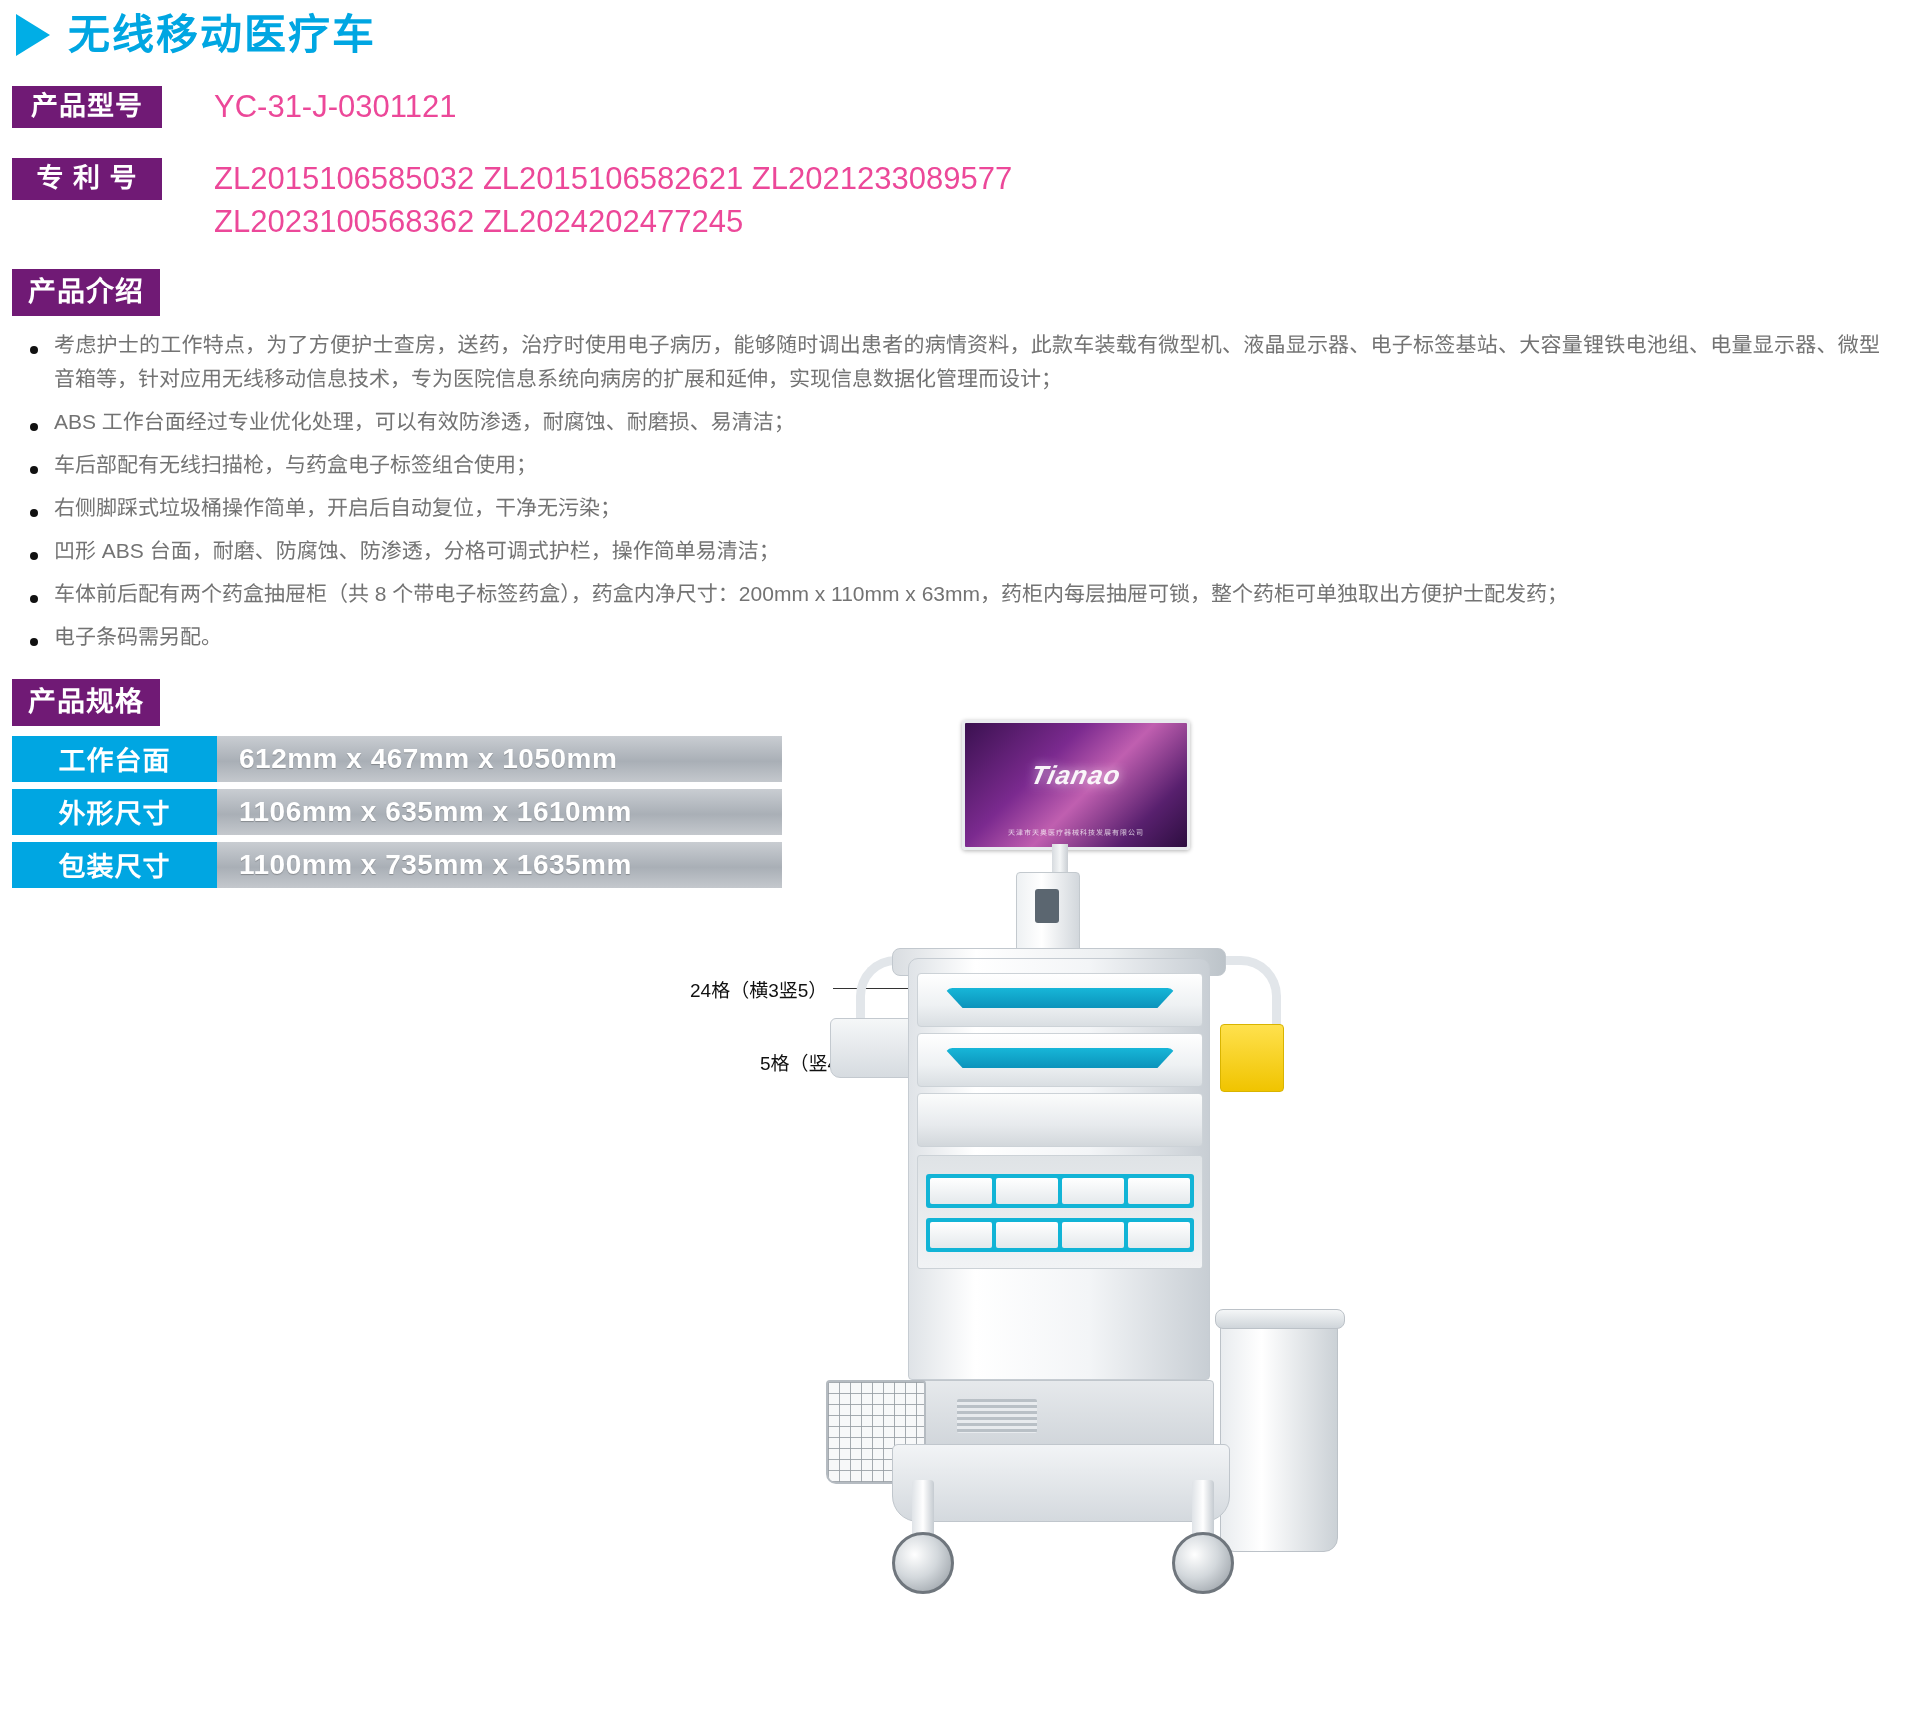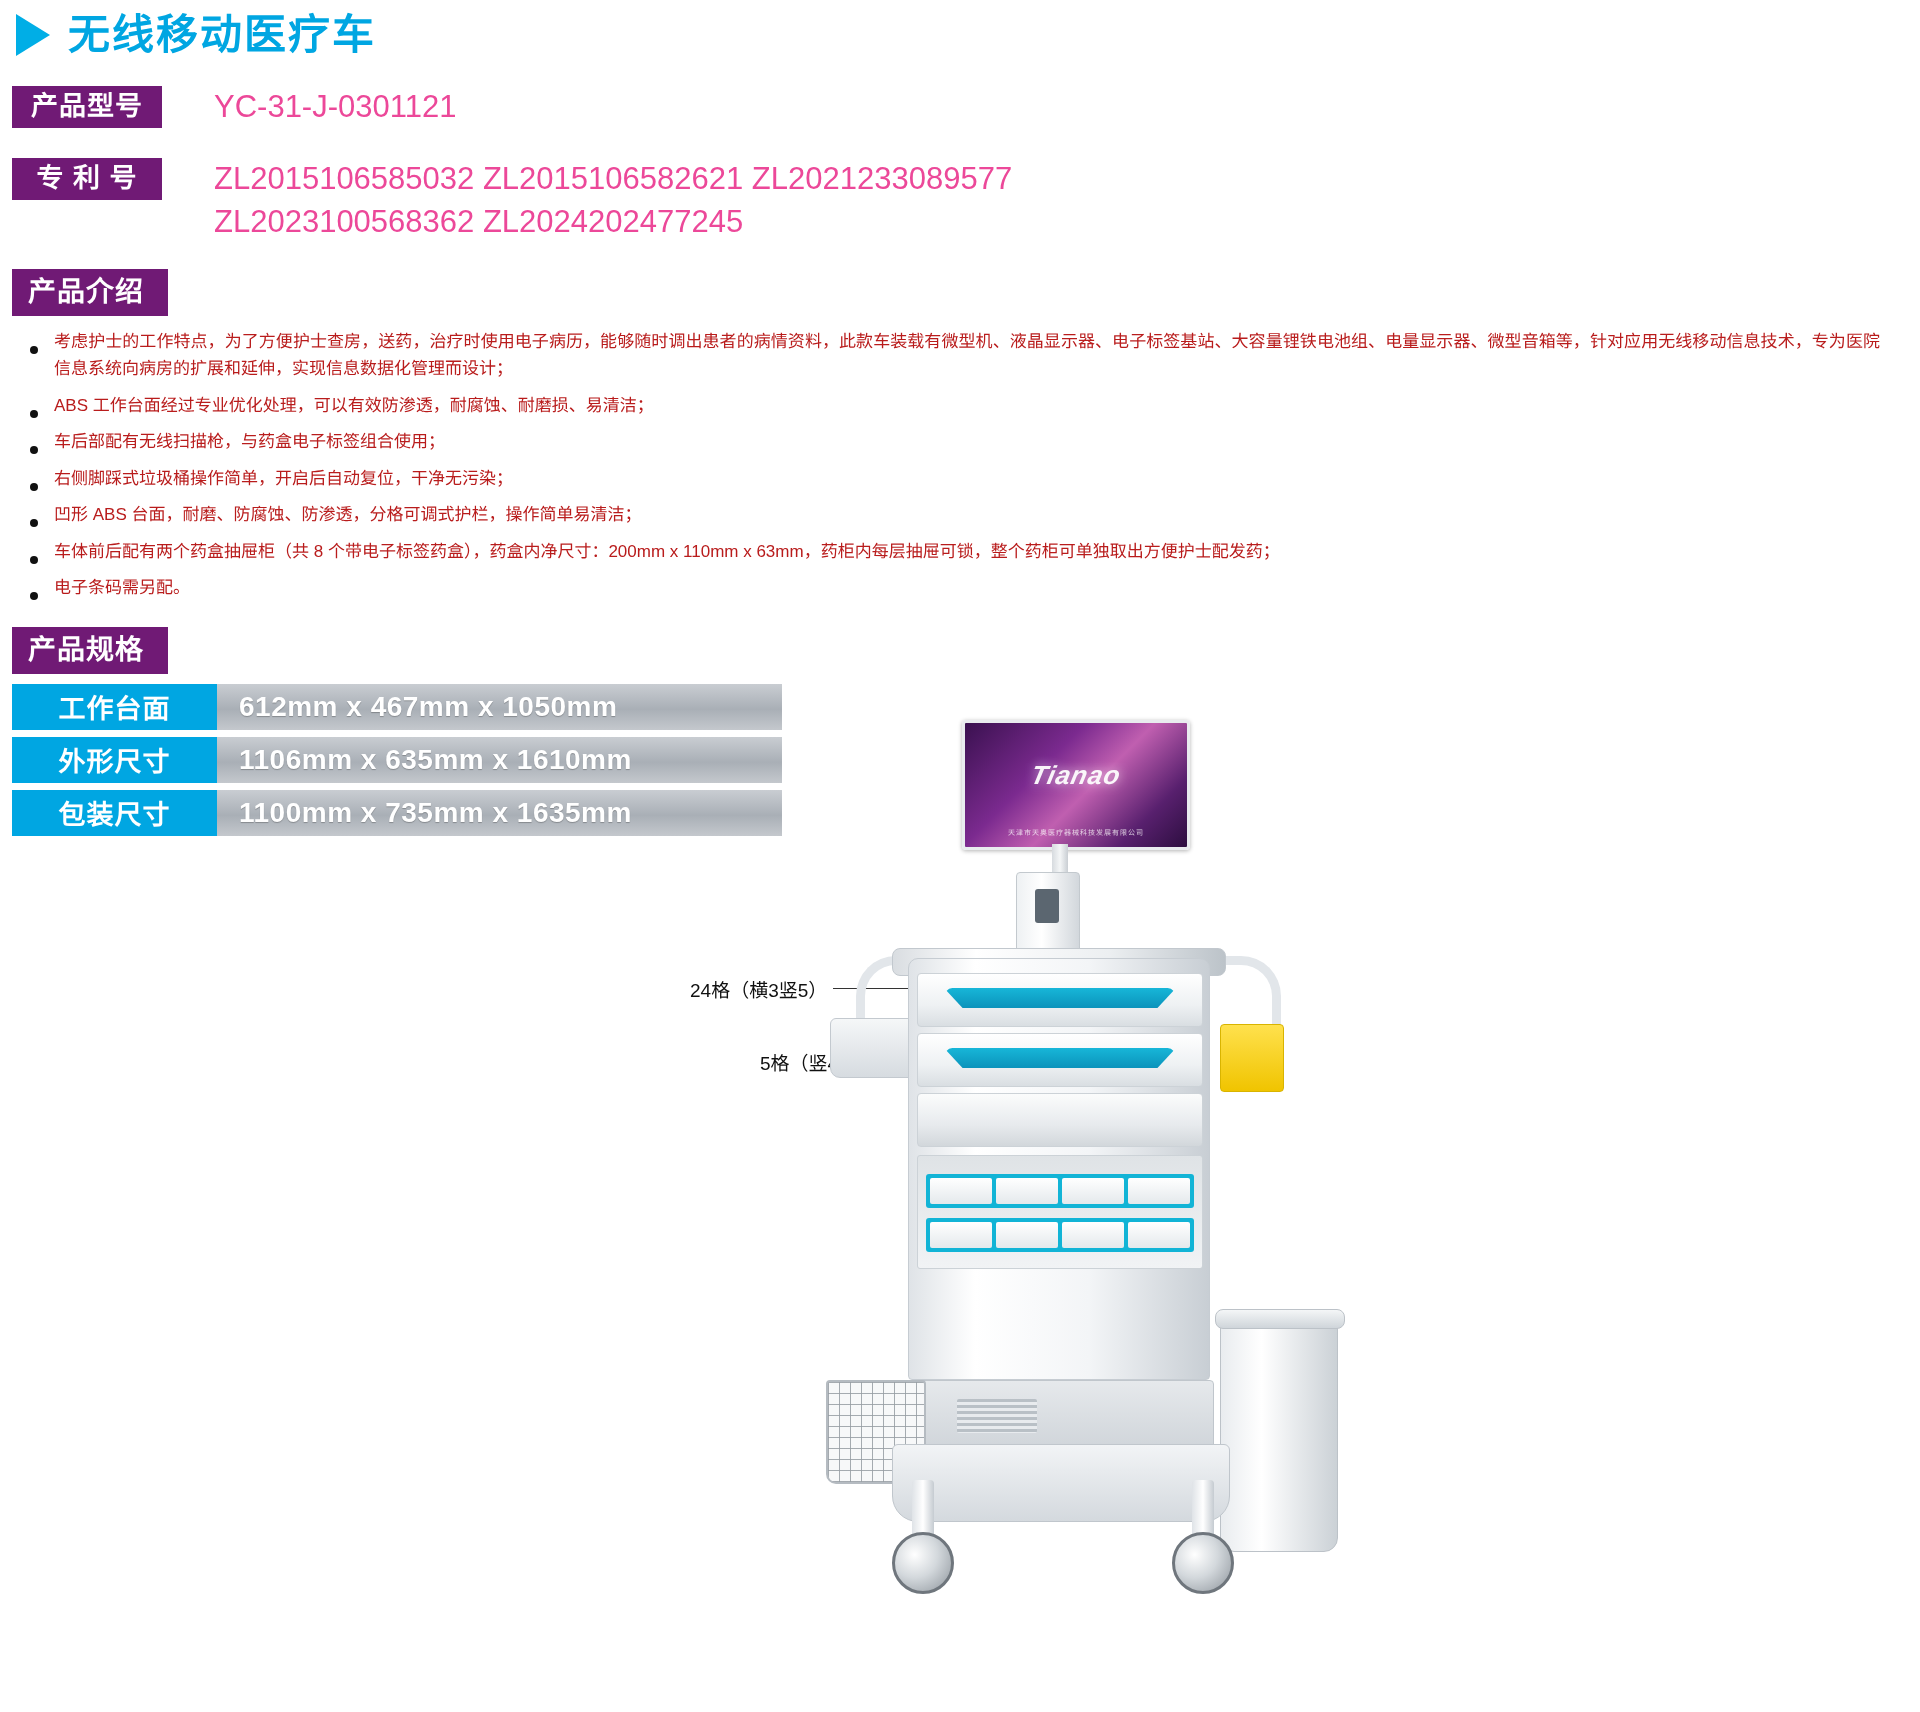--- a/index.html
+++ b/index.html
@@ -76,38 +76,38 @@
     line-height: 1.1;
     padding-top: 4px;
   }
 
   
   .section-head {
     margin: 34px 0 0 12px;
   }
   .section-head .tag {
     min-width: 0;
-    padding: 7px 24px 9px 16px;
+    padding: 7px 16px 9px 16px;
     font-size: 28px;
     margin-top: 36px;
   }
 
   
   .intro-list {
     margin: 22px 40px 0 24px;
     padding: 0;
     list-style: none;
   }
   .intro-list li {
     position: relative;
     padding-left: 30px;
     margin-bottom: 9px;
-    font-size: 17px;
+    font-size: 21px;
     line-height: 1.62;
-    color: #b91c1c;
+    color: #737373;
     text-align: justify;
   }
   .intro-list li::before {
     content: "";
     position: absolute;
     left: 6px;
     top: 18px;
     width: 8px;
     height: 8px;
     background: #111111;

